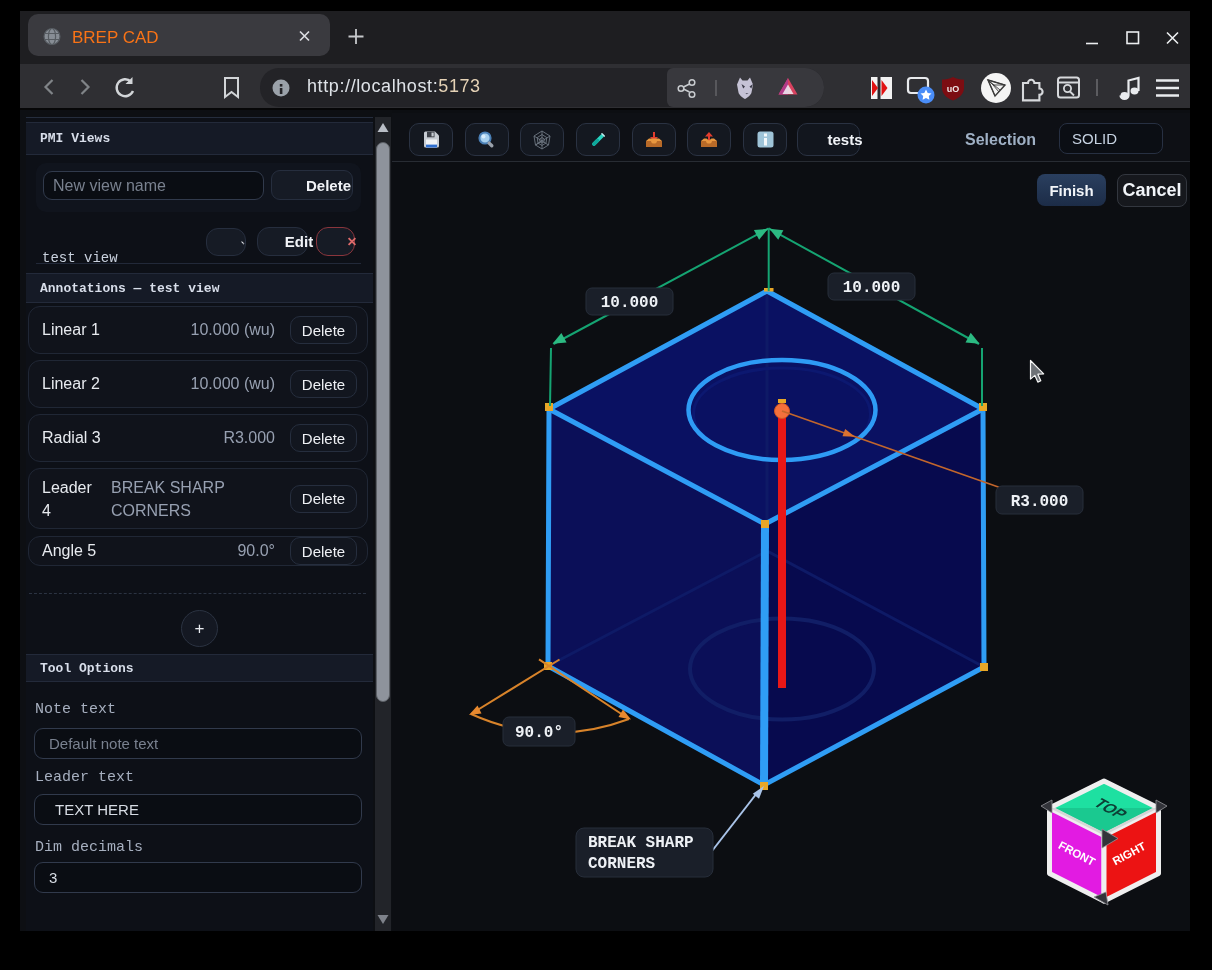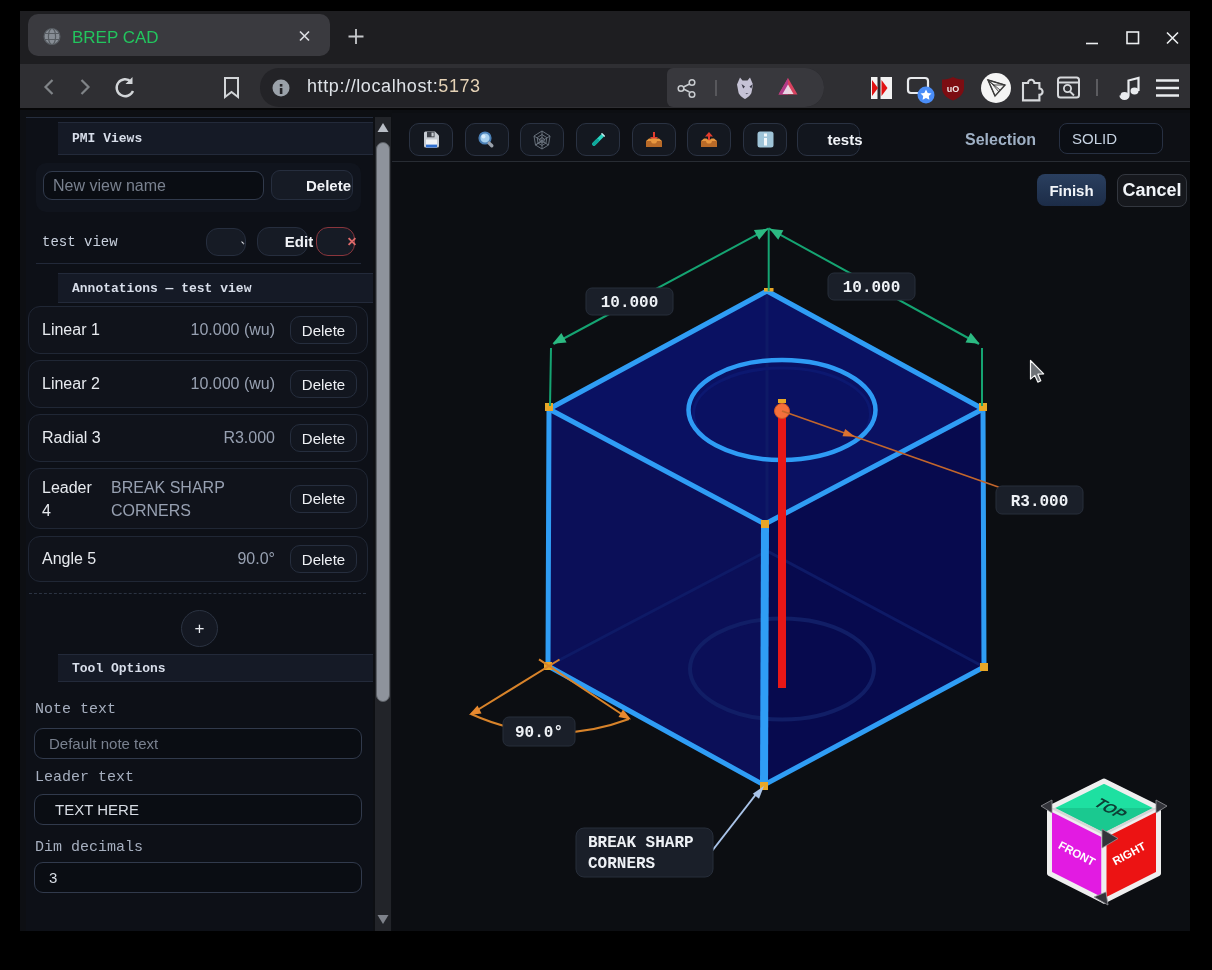--- a/index.html
+++ b/index.html
@@ -5,37 +5,37 @@
   * { margin:0; padding:0; box-sizing:border-box; }
   html,body { width:1212px; height:970px; background:#000; overflow:hidden;
     font-family:"Liberation Sans", sans-serif; }
   .abs { position:absolute; }
   #win { position:absolute; left:20px; top:11px; width:1170px; height:920px;
     background:#0e1013; overflow:hidden; }
   
   #tabbar { position:absolute; left:0; top:0; width:100%; height:53px; background:#1e1e21; }
   #tab { position:absolute; left:8px; top:3px; width:302px; height:42px;
     background:#3a3a3f; border-radius:10px; }
-  #tab .title { position:absolute; left:44px; top:14px; font-size:17px; color:#22c55e; }
+  #tab .title { position:absolute; left:44px; top:14px; font-size:17px; color:#f97316; }
   #toolbar { position:absolute; left:0; top:53px; width:100%; height:44px; background:#2f2f33; }
   #pill { position:absolute; left:240px; top:57px; width:564px; height:39px;
     background:#232327; border-radius:19px; }
   #pillright { position:absolute; left:647px; top:57px; width:157px; height:39px;
     background:#38383d; border-radius:6px 19px 19px 6px; }
   #urltext { position:absolute; left:287px; top:65px; font-size:18px; color:#dfe3e8; letter-spacing:0.6px;}
   #pageborder { position:absolute; left:0; top:97px; width:100%; height:2px; background:#060607; }
   
   #page { position:absolute; left:0; top:99px; width:1170px; height:821px; background:#0d0f13; }
   
   #panel { position:absolute; left:6px; top:7px; width:347px; height:814px;
     background:#0d1017; border-top:1px solid #252d3d; overflow:hidden;
     font-family:"Liberation Sans", sans-serif; }
   .band { background:#151a26; border-top:1px solid #232a3a; border-bottom:1px solid #232a3a;
     height:36px; line-height:35px; padding-left:14px;
-    font-family:"Liberation Mono", monospace; font-weight:bold; font-size:13px; color:#d8deea;margin-left:32px; }
+    font-family:"Liberation Mono", monospace; font-weight:bold; font-size:13px; color:#d8deea; }
   .mono { font-family:"Liberation Mono", monospace; }
   input, .inputlike { background:#0a0d13; border:1px solid #313a4c; border-radius:9px;
     color:#d7dce4; font-size:16px; font-family:"Liberation Sans", sans-serif; outline:none; }
   ::placeholder { color:#79818f; opacity:1; }
   .btn { background:#161b25; border:1px solid #262e3e; border-radius:9px; color:#f1f3f7;
     font-weight:bold; font-size:15px; font-family:"Liberation Sans", sans-serif;
     display:inline-flex; align-items:center; justify-content:center;padding-left:33px; }
   .card { background:#10131b; border:1px solid #202735; border-radius:12px;
     margin:0 3px 7px 2px; display:flex; align-items:center; padding:10px 10px 10px 13px; }
   .card .lab { color:#e7eaef; font-size:16px; }
@@ -304,21 +304,21 @@
       <div id="seltext">Selection</div>
       <div id="selbox">SOLID</div>
       <div id="finish">Finish</div>
       <div id="cancel">Cancel</div>
     </div>
     <div id="panel">
       <div class="band" style="margin-top:4px;height:33px;line-height:31px;">PMI Views</div>
       <div style="position:absolute;left:10px;top:45px;width:325px;height:49px;background:#10141d;border-radius:10px;"></div>
       <input style="position: absolute; left: 17px; top: 53px; width: 221px; height: 29px; padding-left: 9px;" placeholder="New view name">
       <div class="btn" style="position:absolute;left:245px;top:52px;width:82px;height:30px;">Delete</div>
-      <div class="mono" style="position:absolute;left:16px;top:116px;font-size:14px;color:#c9d1de;">test view</div>
+      <div class="mono" style="position:absolute;left:16px;top:132px;font-size:14px;color:#c9d1de;">test view</div>
       <div class="btn" style="position:absolute;left:180px;top:110px;width:40px;height:28px;border-radius:12px;">
         <svg width="17" height="17" viewBox="0 0 17 17">
             <g transform="rotate(135 8.5 8.5)">
               <rect x="6.7" y="2" width="3.8" height="8.6" rx="0.6" fill="#eceef2"></rect>
               <rect x="6.7" y="3.8" width="3.8" height="1.2" fill="#232833"></rect>
               <rect x="6.7" y="6" width="3.8" height="0.9" fill="#232833"></rect>
               <path d="M6.7 10.9 L8.6 14.6 L10.5 10.9 Z" fill="#eceef2"></path>
               <rect x="6.7" y="1" width="3.8" height="1.6" rx="0.7" fill="#c9ccd2"></rect>
             </g>
           </svg>
@@ -340,21 +340,21 @@
       <div class="card" style="position:absolute;left:0;top:296px;width:340px;height:48px;">
         <span class="lab">Radial 3</span>
           <span class="val">R3.000</span>
           <div class="dbtn">Delete</div>
       </div>
       <div class="card" style="position:absolute;left:0;top:350px;width:340px;height:61px;">
         <span class="lab" style="width:62px;line-height:23px;">Leader 4</span>
         <span class="val" style="text-align:left;padding-left:7px;line-height:23px;">BREAK SHARP CORNERS</span>
         <div class="dbtn">Delete</div>
       </div>
-      <div class="card" style="position:absolute;left:0;top:418px;width:340px;height:46px;">
+      <div class="card" style="position:absolute;left:0;top:418px;width:340px;height:30px;">
         <span class="lab">Angle 5</span>
           <span class="val">90.0°</span>
           <div class="dbtn">Delete</div>
       </div>
       <div style="position:absolute;left:3px;top:475px;width:337px;height:0;border-top:1px dashed #2b3342;"></div>
       <div style="position:absolute;left:155px;top:492px;width:37px;height:37px;border-radius:50%;background:#141822;border:1px solid #2b3342;color:#e8ebf0;font-size:17px;display:flex;align-items:center;justify-content:center;">+</div>
       <div class="band" style="position:absolute;left:0;top:536px;width:100%;height:28px;line-height:27px;">Tool Options</div>
       <div class="mono" style="position:absolute;left:9px;top:583px;font-size:15px;color:#a6afbf;">Note text</div>
       <input style="position: absolute; left: 8px; top: 610px; width: 328px; height: 31px; padding-left: 14px; font-size: 15px;" placeholder="Default note text">
       <div class="mono" style="position:absolute;left:9px;top:651px;font-size:15px;color:#a6afbf;">Leader text</div>

